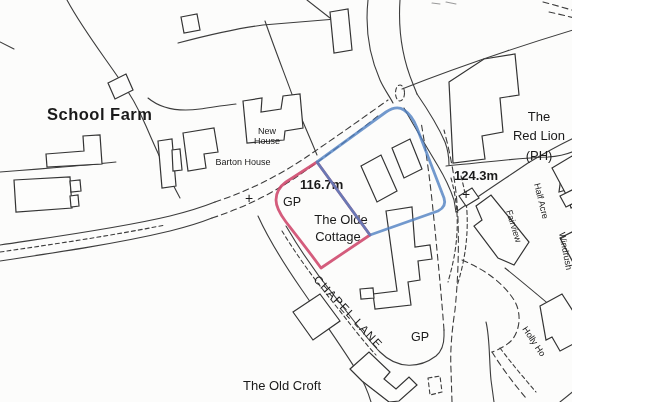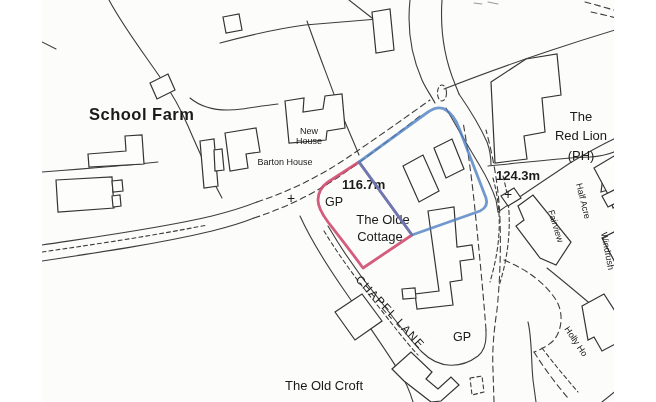--- a/index.html
+++ b/index.html
@@ -1,16 +1,16 @@
 <!DOCTYPE html>
 <html><head>
 <meta charset="utf-8">
 <style>
   html,body{margin:0;padding:0;background:#ffffff;}
-  .viewport{position:relative;width:572px;height:402px;overflow:hidden;background:#fcfcfb;margin-left:42px;}
+  .viewport{position:relative;width:572px;height:402px;overflow:hidden;background:#fcfcfb;}
   .map-svg{display:block;width:656px;height:402px;filter:blur(0.25px);}
   text{font-family:"Liberation Sans","DejaVu Sans",sans-serif;fill:#1a1a1a;}
   .lbl-big{font-size:16.5px;font-weight:600;letter-spacing:.5px;}
   .lbl-med{font-size:13px;}
   .lbl-spot{font-size:13px;font-weight:700;}
   .lbl-small{font-size:9px;}
   .lbl-gp{font-size:12.5px;}
   .lbl-road{font-size:11.5px;letter-spacing:1.5px;}
   .lbl-cross{font-size:14px;}
   .thin{fill:none;stroke:#3d3d3d;stroke-width:1.1;stroke-linecap:round;stroke-linejoin:round;}

